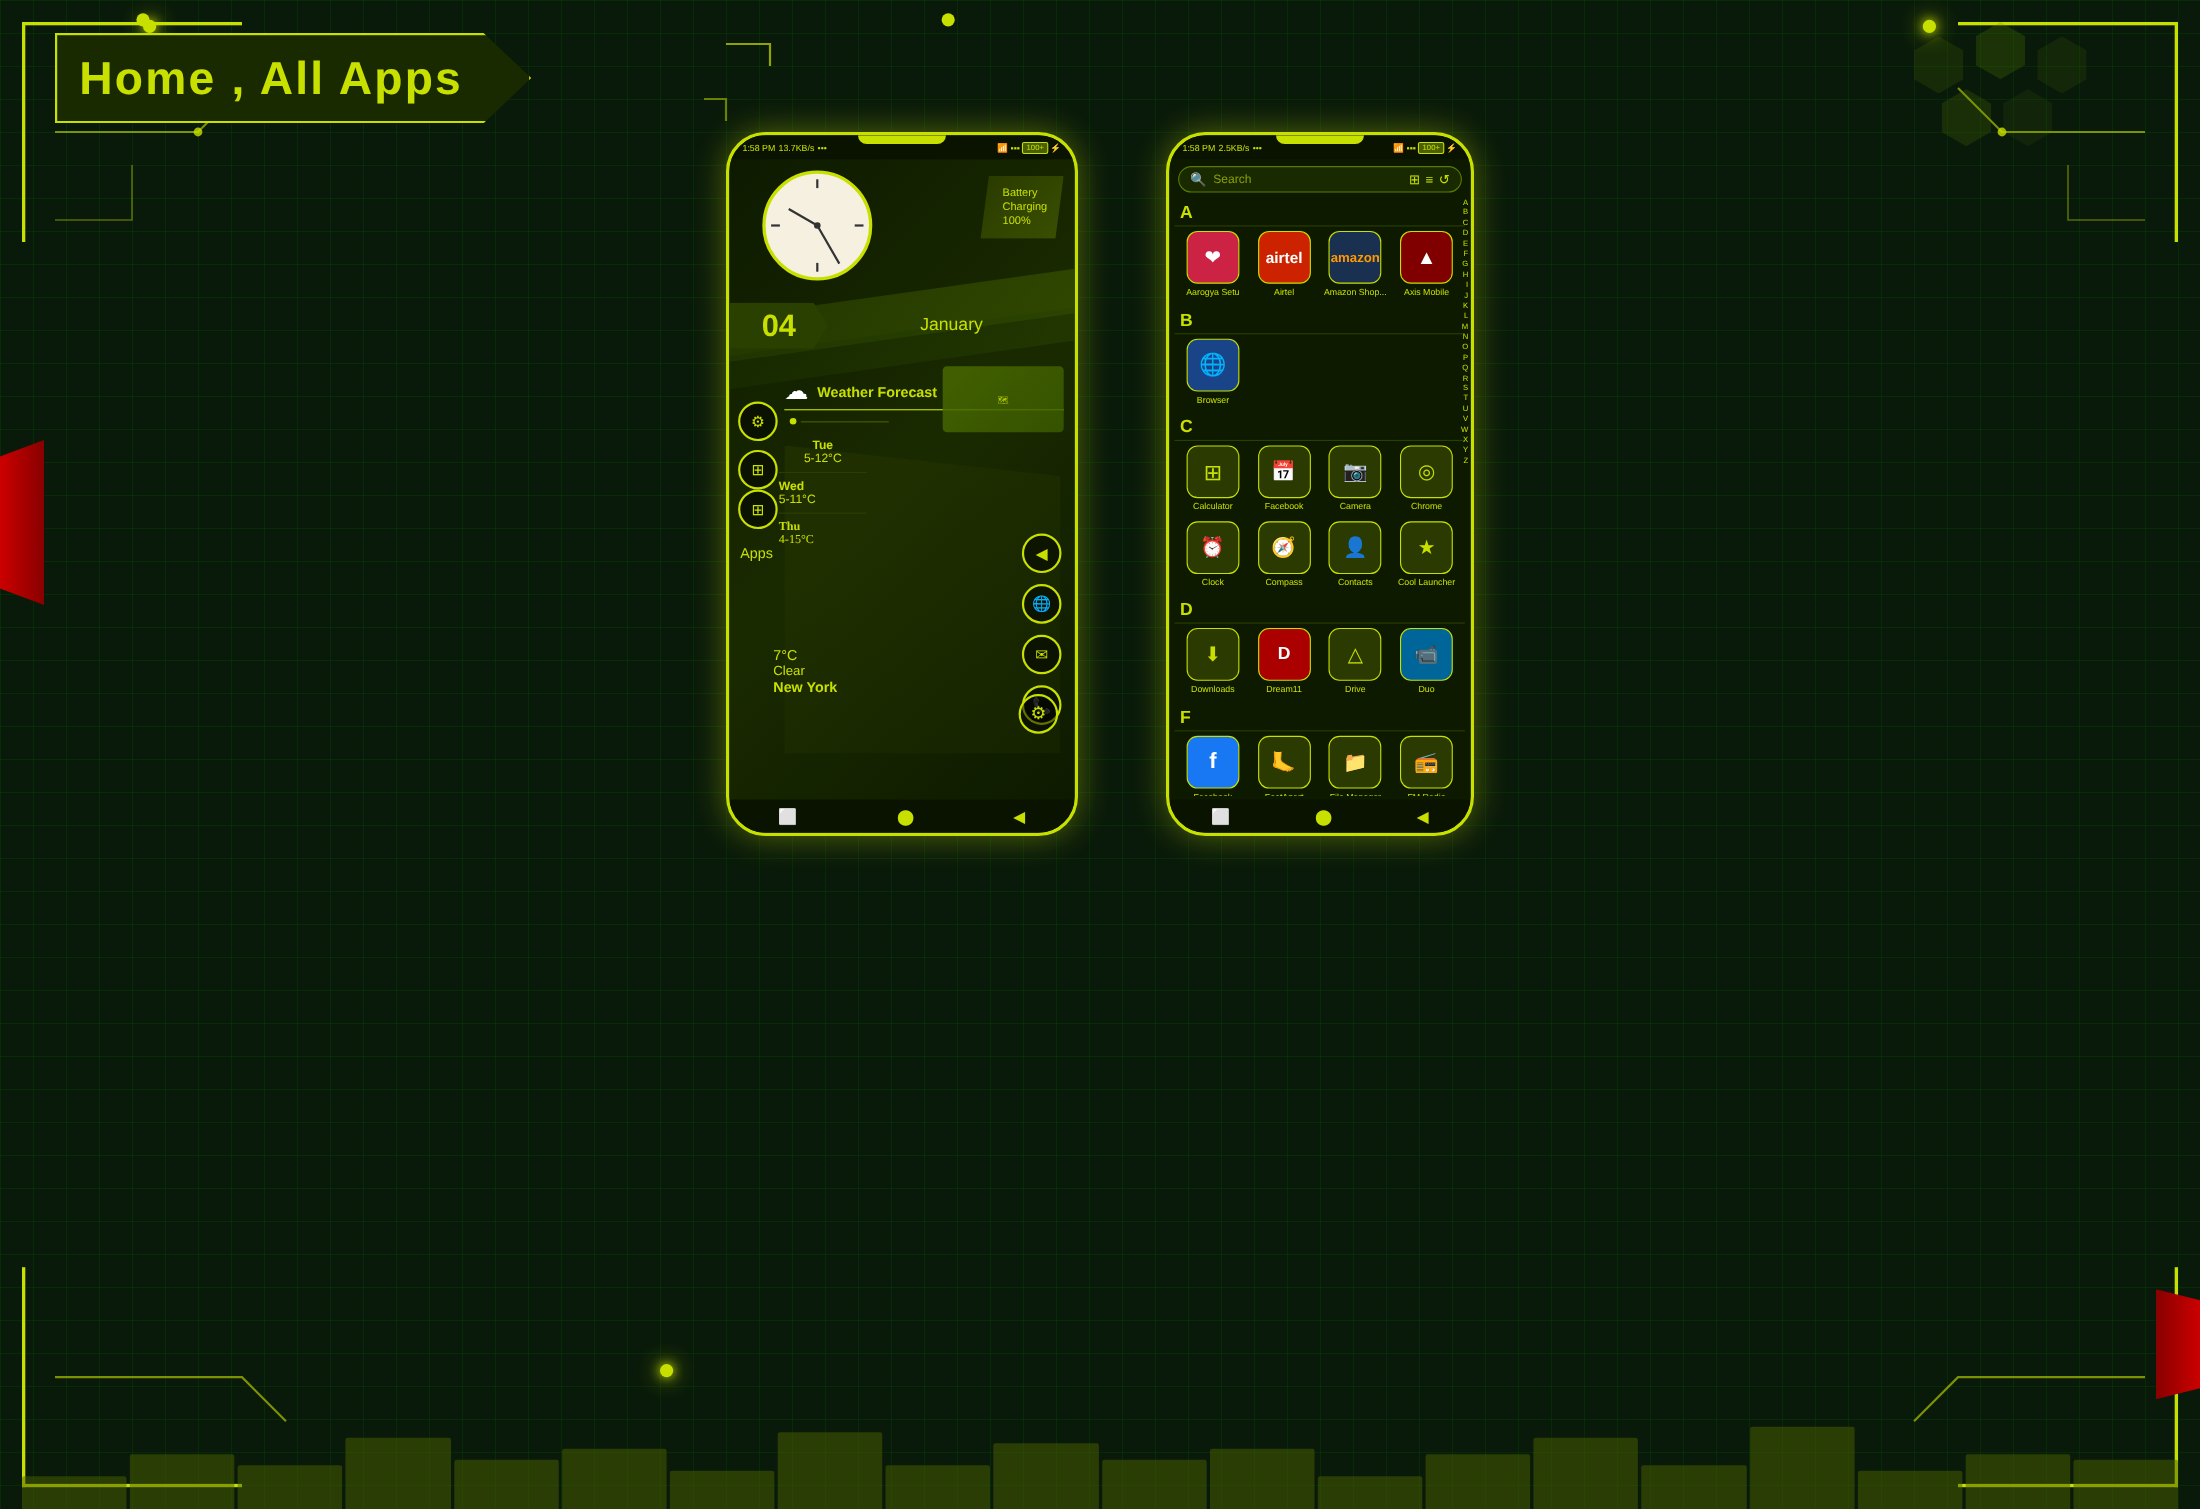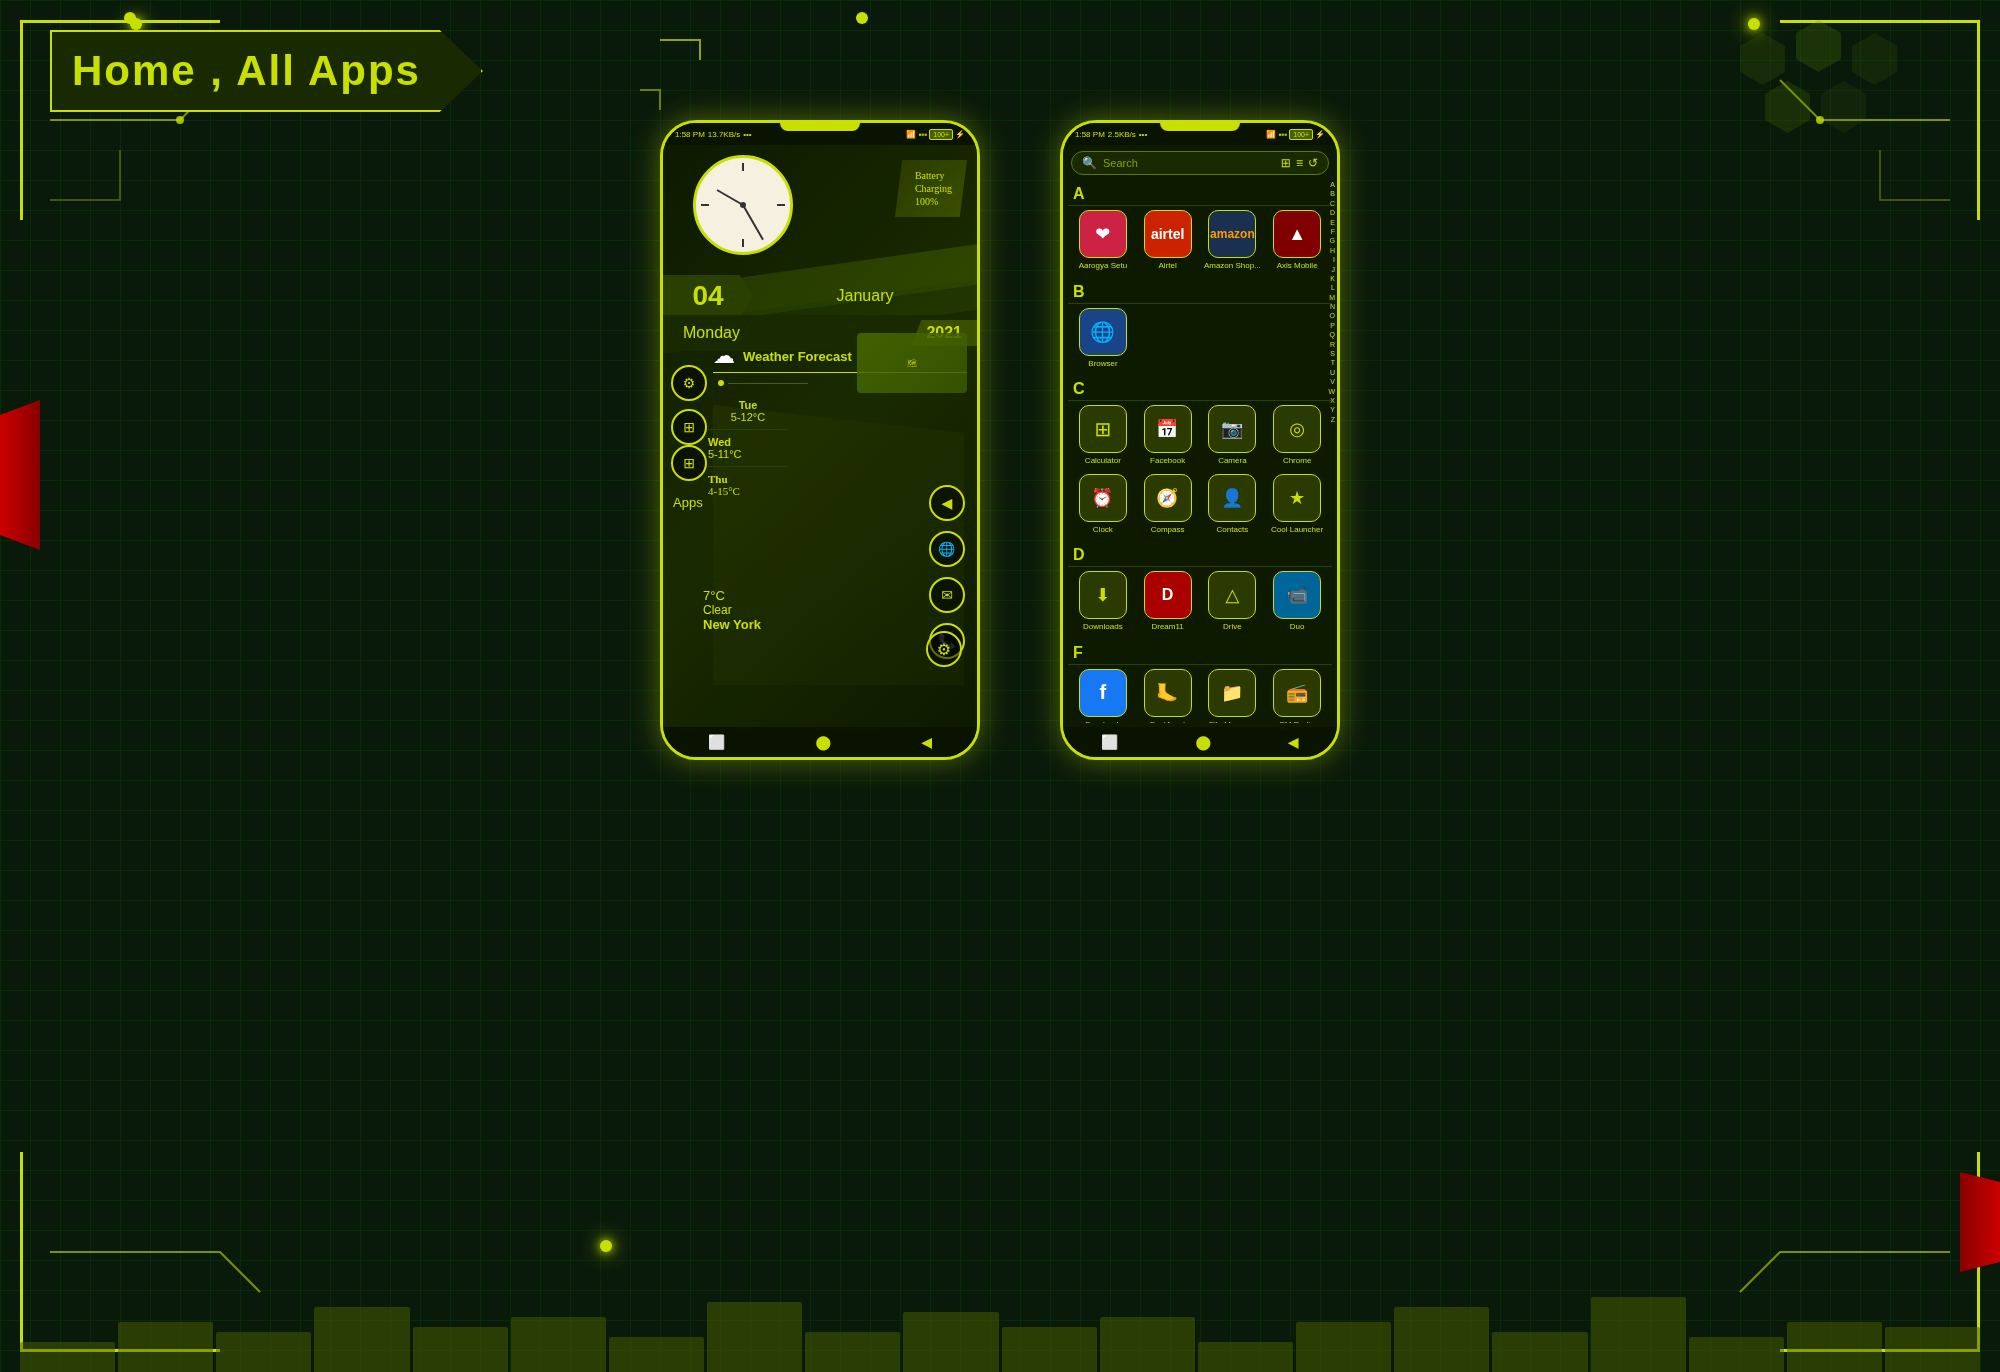--- a/index.html
+++ b/index.html
@@ -200,21 +200,21 @@
     .battery-info {
       position: absolute;
       top: 15px;
       right: 10px;
       background: linear-gradient(135deg, #2a3a00 0%, #3a5000 100%);
       clip-path: polygon(10% 0, 100% 0, 90% 100%, 0% 100%);
       padding: 8px 15px 8px 20px;
       color: #c8e000;
       font-size: 10px;
     }
-    .battery-info div { margin: 2px 0; font-family: Liberation Serif, serif; }
+    .battery-info div { margin: 2px 0; }
 
     
     .date-strip {
       position: absolute;
       top: 130px;
       left: 0;
       right: 0;
       display: flex;
       align-items: center;
     }
@@ -561,24 +561,20 @@
         <div>Battery</div>
         <div>Charging</div>
         <div>100%</div>
       </div>
 
       <div class="date-strip">
         <div class="date-day">04</div>
         <div class="date-month">January</div>
       </div>
 
-      <div class="day-year-strip">
-        <div class="day-name">Monday</div>
-        <div class="year-badge">2021</div>
-      </div>
 
       <div style="position:absolute;top:198px;left:50px;right:10px;">
         <div style="display:flex;align-items:center;gap:8px;">
           <span style="font-size:22px;color:white;">☁</span>
           <span style="color:#c8e000;font-size:13px;font-weight:bold;">Weather Forecast</span>
         </div>
         <div style="height:1px;background:#c8e000;margin:3px 0;"></div>
 
         <div style="position:absolute;right:0;top:-10px;width:110px;height:60px;background:linear-gradient(135deg,#4a6a00,#3a5a00);border-radius:4px;display:flex;align-items:center;justify-content:center;font-size:8px;color:#c8e000;opacity:0.85;">
           🗺

